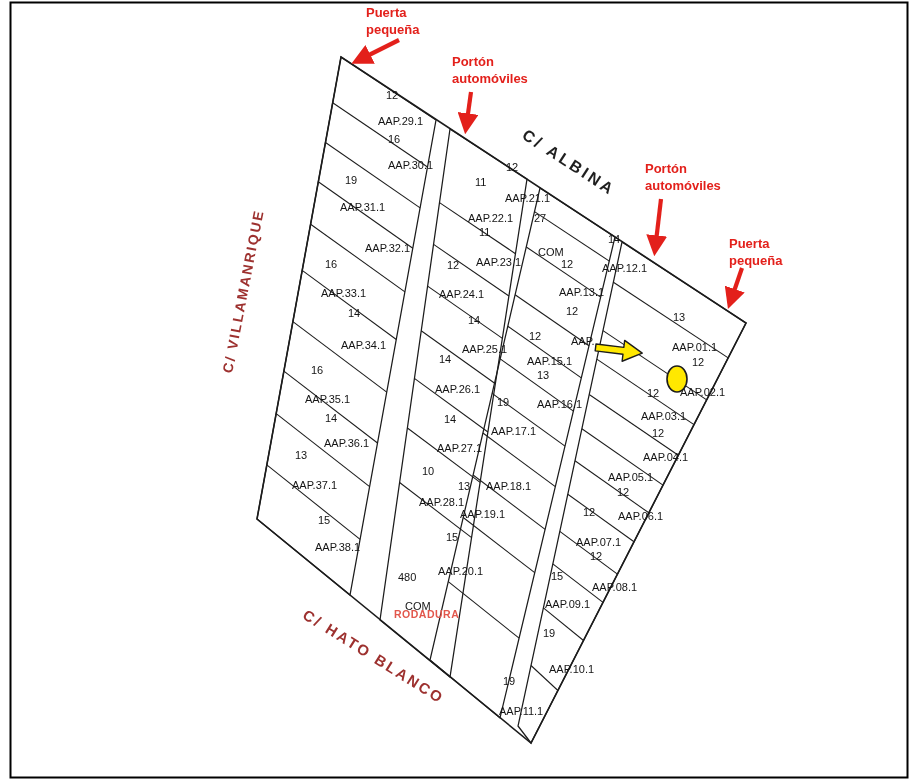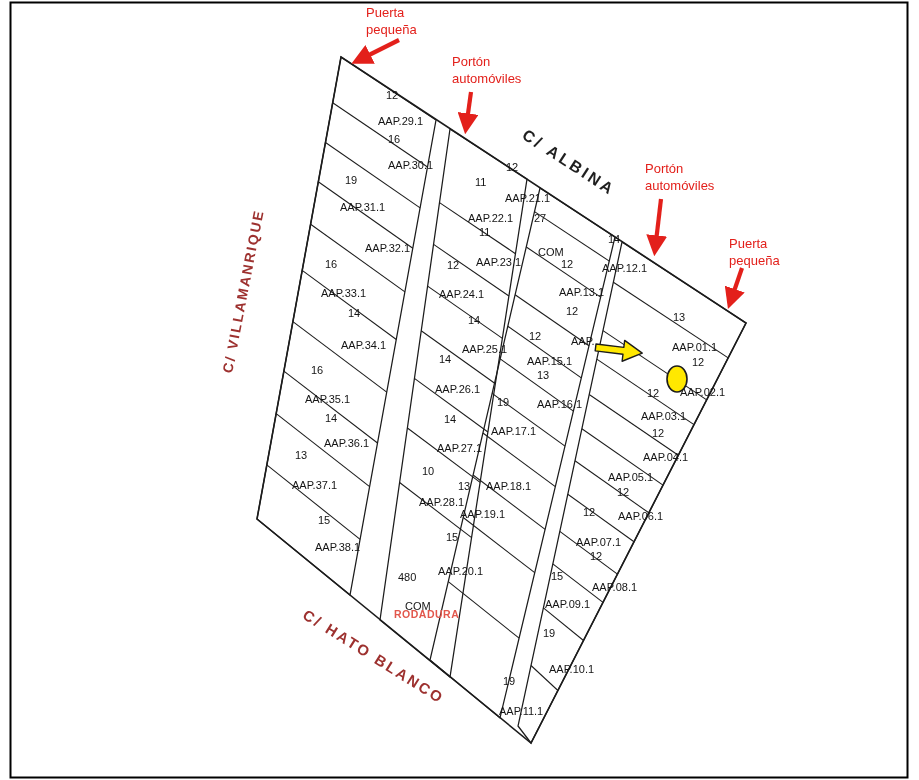--- a/index.html
+++ b/index.html
@@ -17,21 +17,21 @@
   .street.albina{font-size:16px;letter-spacing:3px;fill:var(--albina-black);}
   .street.red{fill:var(--street-red);}
   .street.villa{font-size:14px;letter-spacing:2px;}
   .street.hato{font-size:15px;letter-spacing:2.5px;}
   .rodadura{font-family:"Liberation Sans",sans-serif;font-weight:bold;font-size:10.5px;
     fill:var(--rodadura-red);letter-spacing:.5px;}
   .rarrow{stroke:var(--annotation-red);stroke-width:4.2;marker-end:url(#ah);}
   .yarrow{fill:var(--highlight-yellow);stroke:var(--line-black);stroke-width:1.4;stroke-linejoin:round;}
   .ycircle{fill:var(--highlight-yellow);stroke:var(--line-black);stroke-width:1.6;}
   .ann{
-    position:absolute;font-weight:normal;font-size:13px;line-height:1.3;
+    position:absolute;font-weight:bold;font-size:13px;line-height:1.3;
     color:var(--annotation-red);
   }
 </style>
 </head>
 <body>
 
 <div class="page">
 
   <svg viewBox="0 0 919 780" width="919" height="780">
     <defs>

